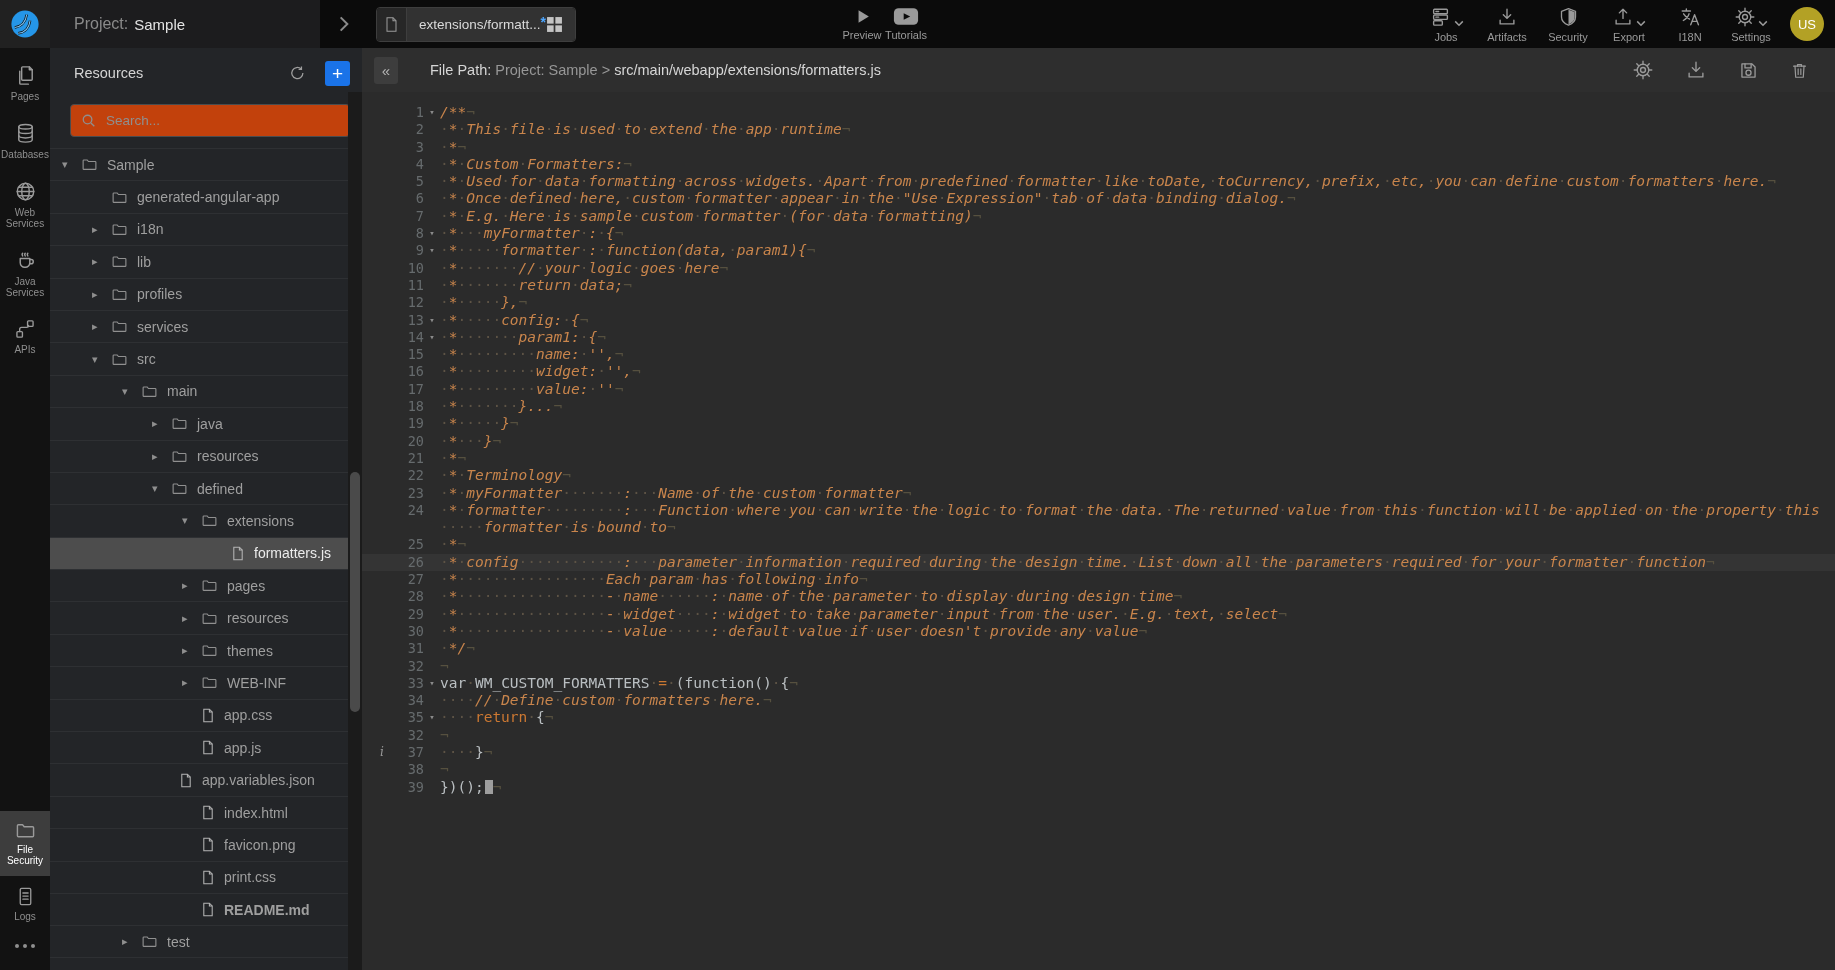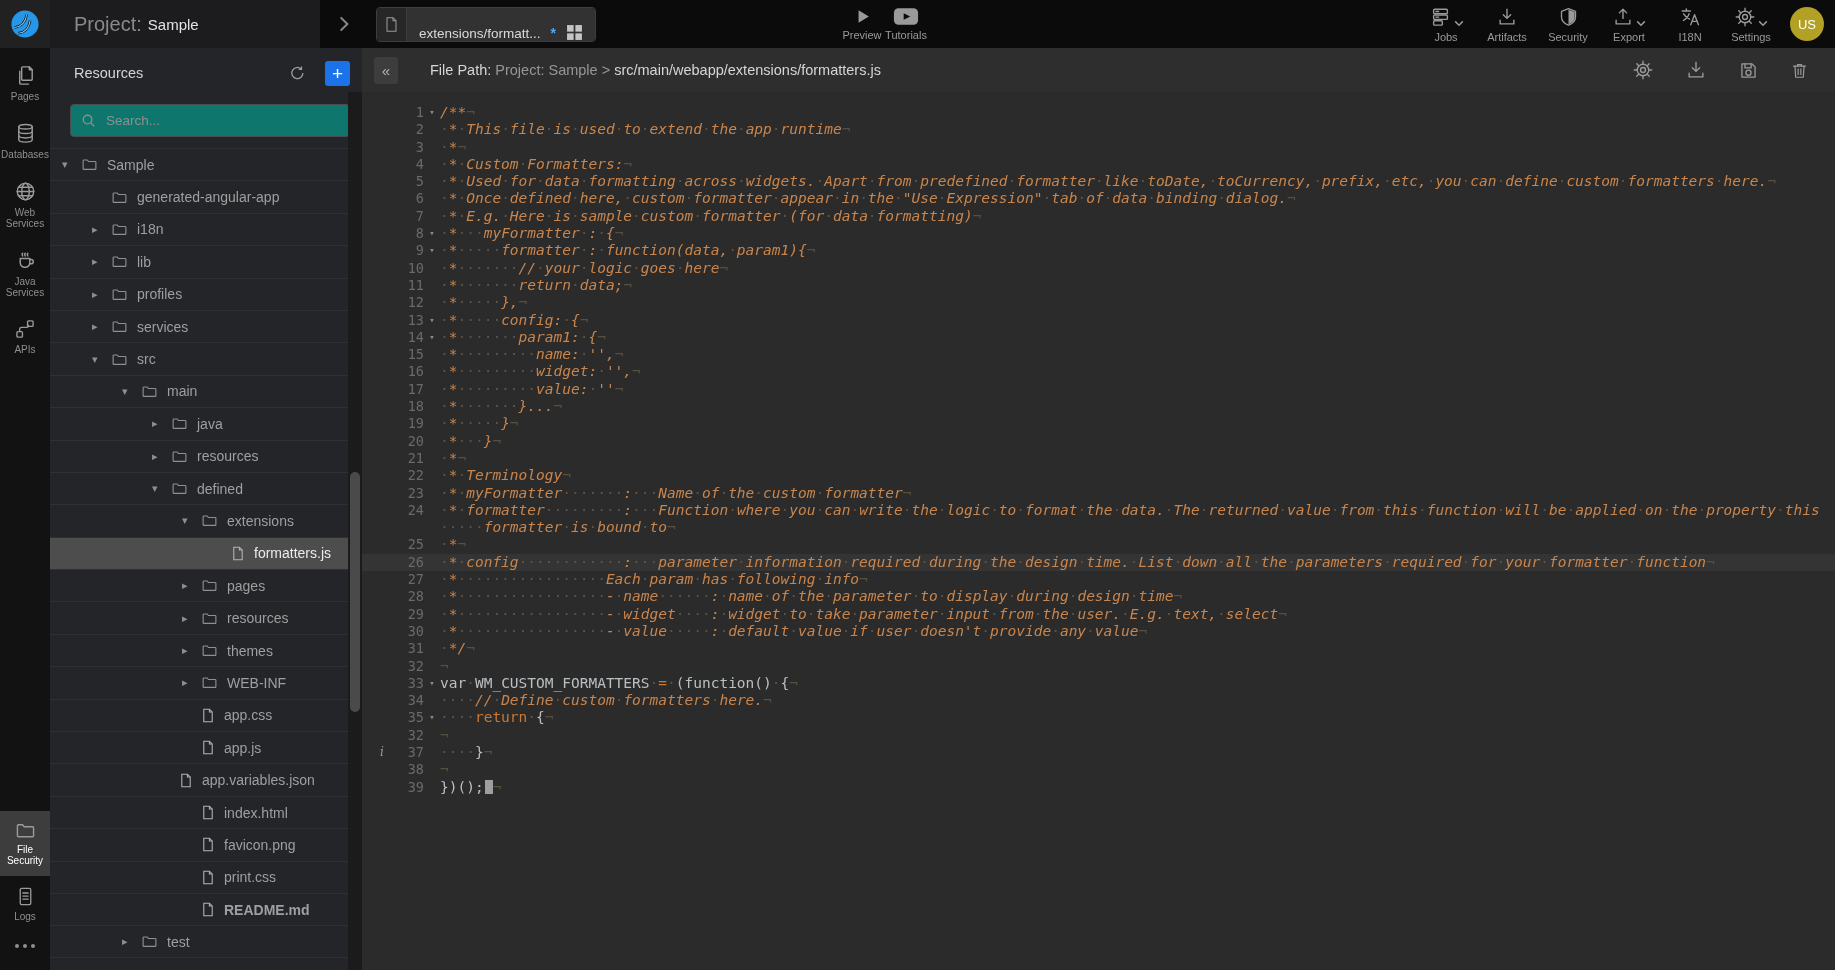--- a/index.html
+++ b/index.html
@@ -2,26 +2,26 @@
 <html style="--accent: #1a73e8; --avatar: #b3a125; --cmt: #c9854c; --kw: #cc7832; --plain: #babfc2;"><head>
 <meta charset="utf-8">
 <style>
   html,body{margin:0;padding:0;width:1835px;height:970px;overflow:hidden;background:#2b2b2b;
     font-family:"Liberation Sans",sans-serif;-webkit-font-smoothing:antialiased;}
   svg{display:block}
   
   #topbar{position:absolute;left:0;top:0;width:100%;height:48px;background:#0b0b0b;display:flex;align-items:center;z-index:5}
   .logo{width:50px;height:48px;background:#212121;display:flex;align-items:center;justify-content:center;flex:0 0 auto;cursor:pointer}
   .proj{height:48px;background:#1c1c1e;display:flex;align-items:center;padding:0 16px 0 24px;width:270px;box-sizing:border-box;cursor:pointer}
-  .plabel{color:#8a8a8a;font-size:20px;margin-right:6px}
+  .plabel{color:#8a8a8a;font-size:16px;margin-right:6px}
   .pname{color:#e3e3e3;font-size:15px}
   .bigchev{margin-left:14px;flex:0 0 auto}
   .tab{display:flex;align-items:stretch;height:33px;margin-left:22px;border-radius:4px;overflow:hidden;border:1px solid #3e3e3e;cursor:pointer}
   .tab-file{width:29px;background:#272727;display:flex;align-items:center;justify-content:center;border-right:1px solid #3e3e3e}
-  .tab-body{background:#323232;display:flex;align-items:flex-end;padding:0 12px;gap:10px}
+  .tab-body{background:#323232;display:flex;align-items:center;padding:0 12px;gap:0}
   .tab-label{color:#dadada;font-size:13.5px;white-space:nowrap}
   .tab-dirty{color:#4da6ff;font-size:14px;font-weight:bold;margin-top:-4px}
   #topCenter{position:absolute;left:840px;top:0;height:48px;display:flex;}
   .titem{display:flex;flex-direction:column;align-items:center;justify-content:center;gap:3px;cursor:pointer;min-width:44px}
   .titem .tlbl{color:#9a9a9a;font-size:11px;white-space:nowrap}
   .ticn{display:flex;align-items:flex-end;gap:2px}
   #topRight{margin-left:auto;display:flex;align-items:center;gap:17px;padding-right:11px}
   .avatar{width:34px;height:34px;border-radius:50%;background:#b3a125;color:#fff;font-size:13px;display:flex;align-items:center;justify-content:center;cursor:pointer;flex:0 0 auto}
   
   #sidebar{position:absolute;left:0;top:48px;bottom:0;width:50px;background:#121212;display:flex;flex-direction:column;z-index:4}
@@ -30,21 +30,21 @@
   .sitem.active{background:#3d3d3d}
   .sitem.active .slbl{color:#fff}
   #sideBottom{margin-top:auto;padding-bottom:10px}
   
   #panel{position:absolute;left:50px;top:48px;bottom:0;width:312px;background:#232528;z-index:3}
   .phead{height:50px;display:flex;align-items:center;padding:0 12px 0 24px}
   .ptitle{color:#d4d4d4;font-size:14.5px}
   .phead .spacer{flex:1}
   .iconbtn{background:none;border:none;padding:4px;cursor:pointer;display:flex}
   .addbtn{width:25px;height:25px;border:none;border-radius:3px;background:#1a73e8;color:#fff;font-size:19px;line-height:23px;text-align:center;padding:0;cursor:pointer;margin-left:14px}
-  .search{margin:6px 12px 0 20px;height:33px;border:1px solid #4a4c4e;border-radius:4px;background:#0f766e;display:flex;align-items:center;padding:0 10px;gap:8px;box-sizing:border-box}
+  .search{margin:6px 12px 0 20px;height:33px;border:1px solid #4a4c4e;border-radius:4px;background:#c2410c;display:flex;align-items:center;padding:0 10px;gap:8px;box-sizing:border-box}
   .search input{flex:1;background:transparent;border:none;outline:none;color:#cfcfcf;font-size:13.5px;font-family:"Liberation Sans",sans-serif}
   .search input::placeholder{color:#8f8f8f}
   #tree{margin-top:11px}
   .trow{height:32.4px;display:flex;align-items:center;border-top:1px solid #2e3033;box-sizing:border-box;cursor:pointer;color:#9f9f9f;font-size:14px}
   .trow:last-child{border-bottom:1px solid #2e3033}
   .trow.sel{background:#4d4d4d;color:#ececec}
   .tchev{width:19px;color:#8f8f8f;font-size:11px;text-align:left;flex:0 0 auto}
   .ticon{margin-right:9px;flex:0 0 auto;display:flex}
   .tlabel{white-space:nowrap}
   .vscroll{position:absolute;right:0;top:44px;bottom:0;width:14px;background:#1b1b1b}

